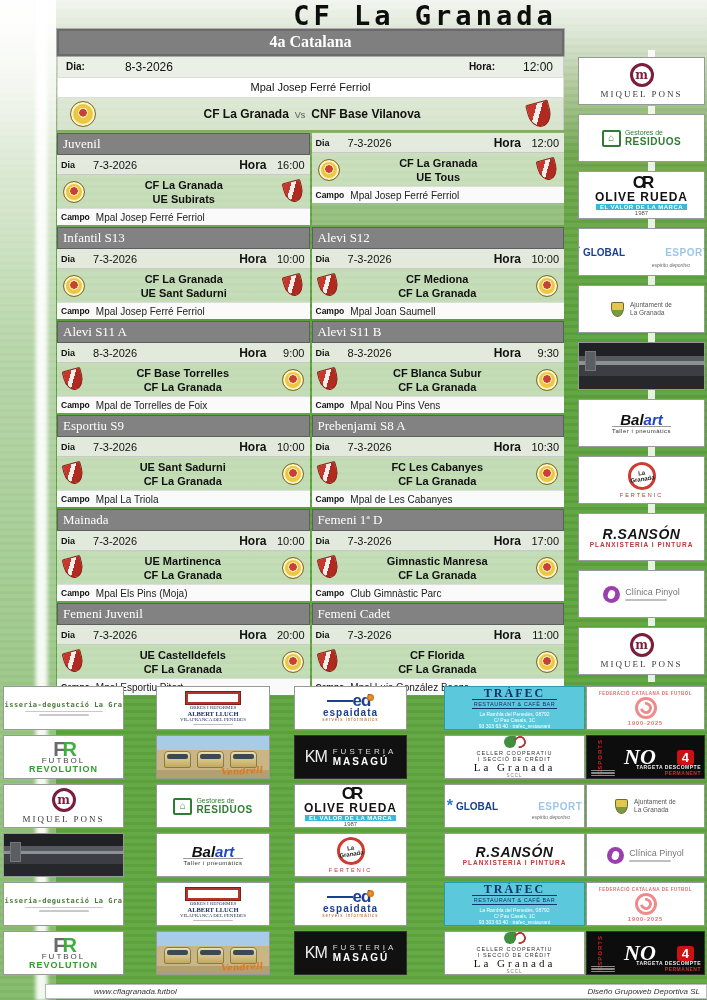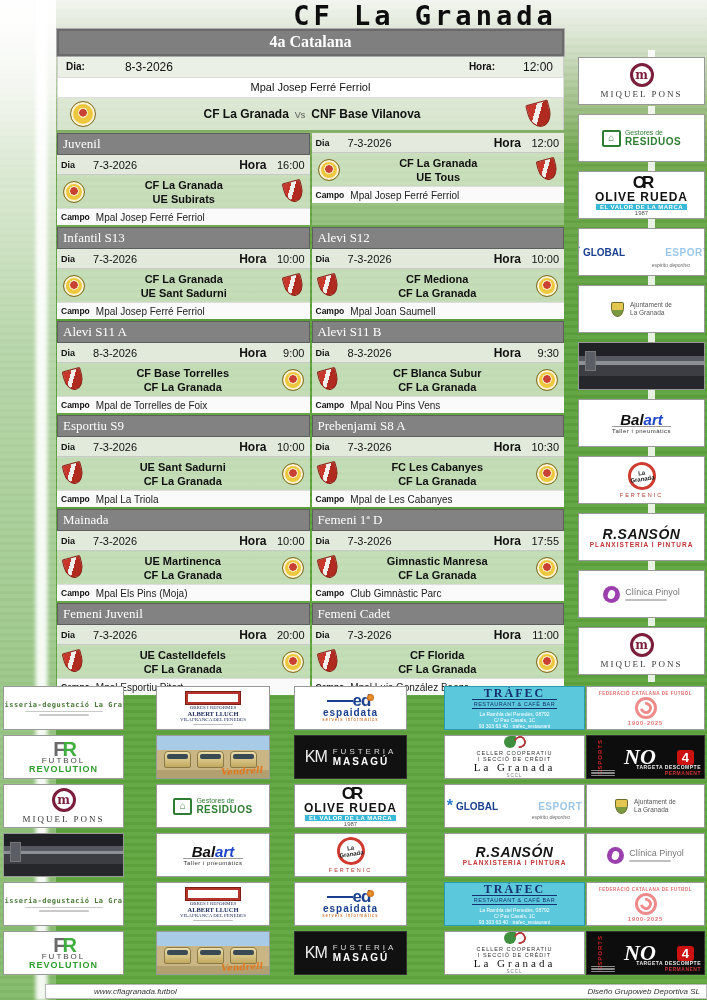--- a/index.html
+++ b/index.html
@@ -411,21 +411,21 @@
           <span class="v">Mpal Els Pins (Moja)</span>
         </div>
     </div>
 
     <div class="card">
       <div class="cat">Femeni 1ª D</div>
       <div class="dh">
           <span class="l">Dia</span>
           <span class="d">7-3-2026</span>
           <span class="hl">Hora</span>
-          <span class="t">17:55</span>
+          <span class="t">17:00</span>
         </div>
       <div class="teams">
           <span class="crest-o"></span>
           <span class="tn">
             <div>Gimnastic Manresa</div>
             <div>CF La Granada</div>
           </span>
           <span class="crest-g"></span>
         </div>
       <div class="campo">

